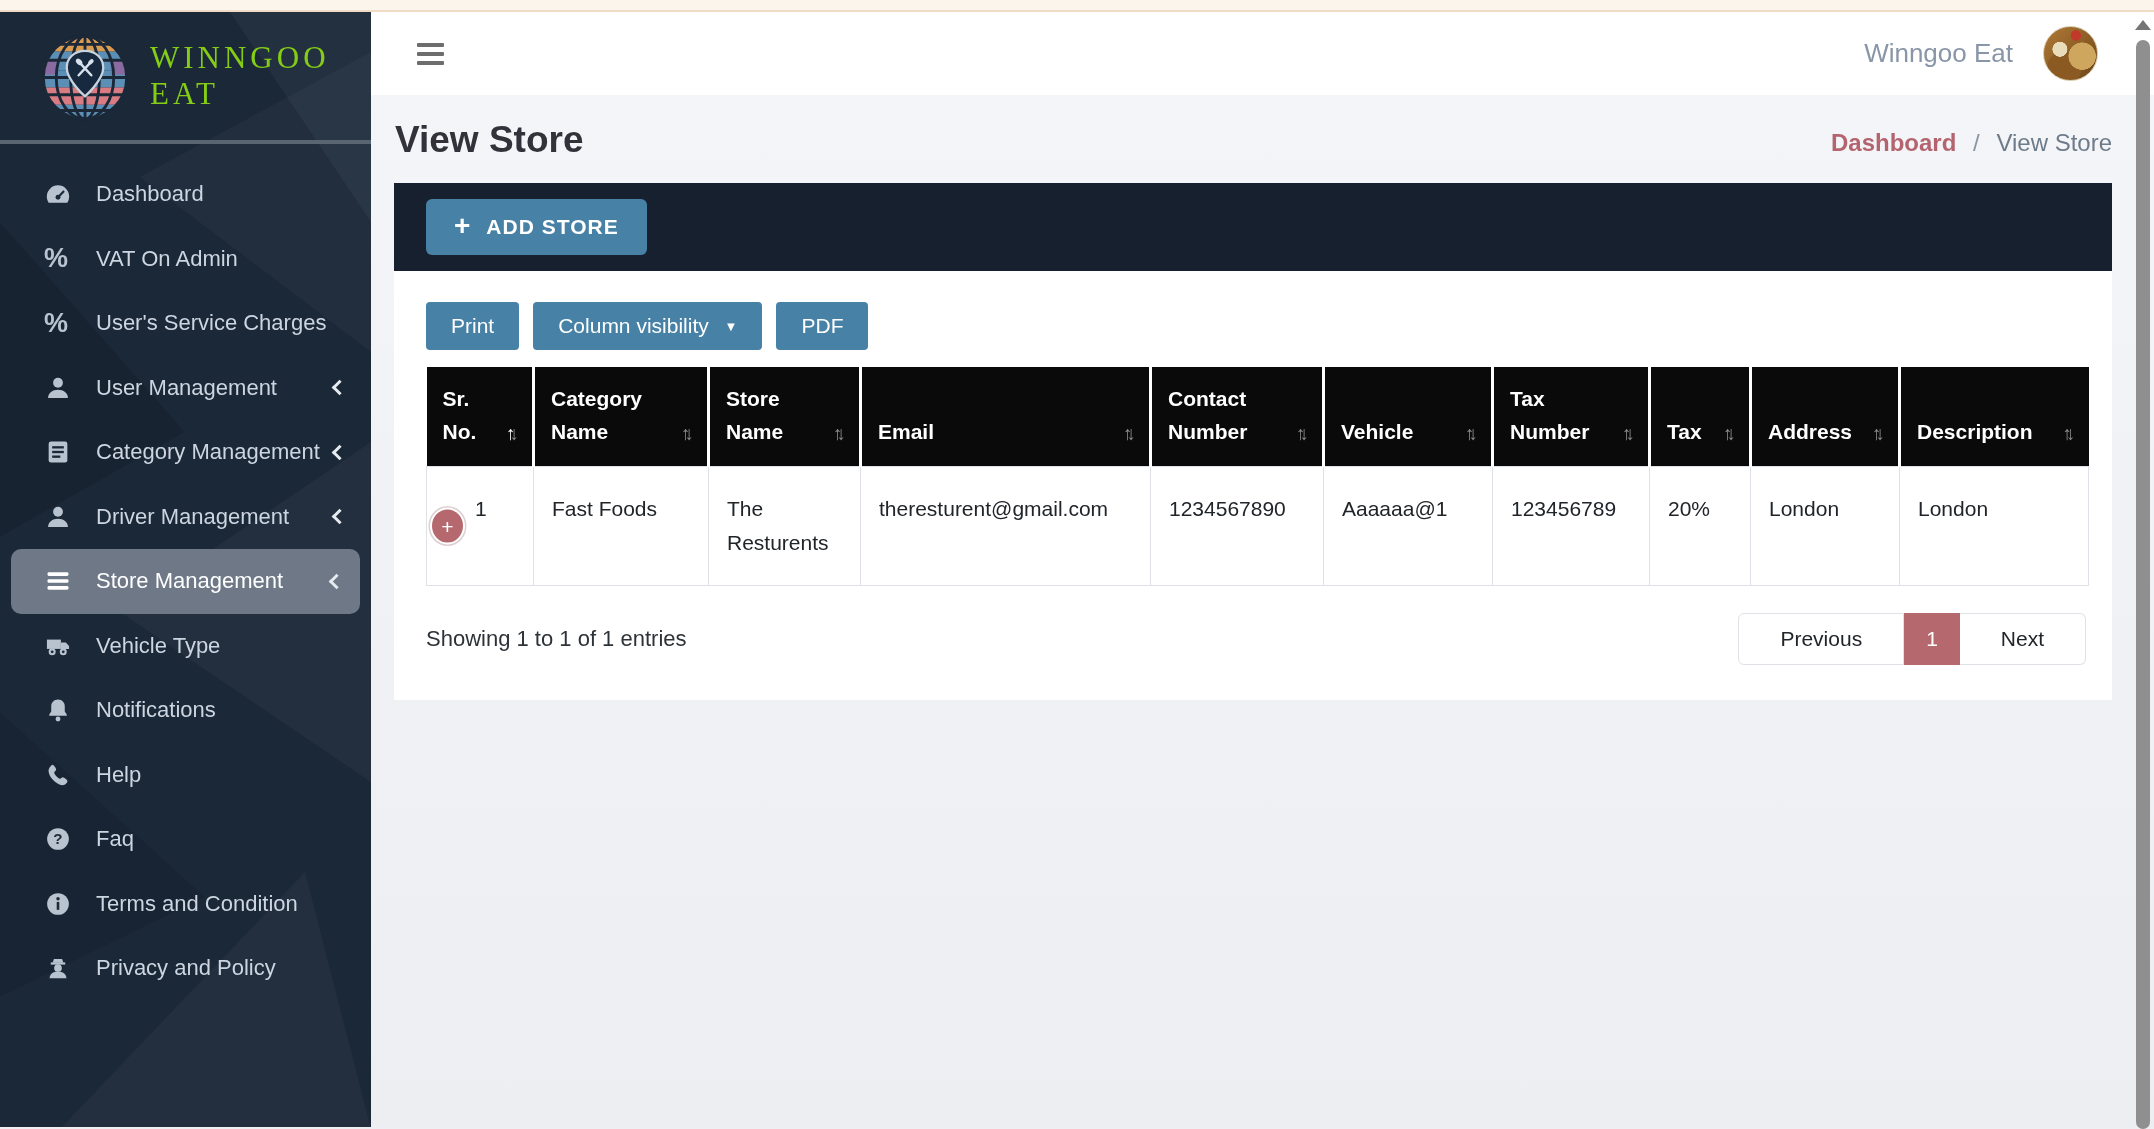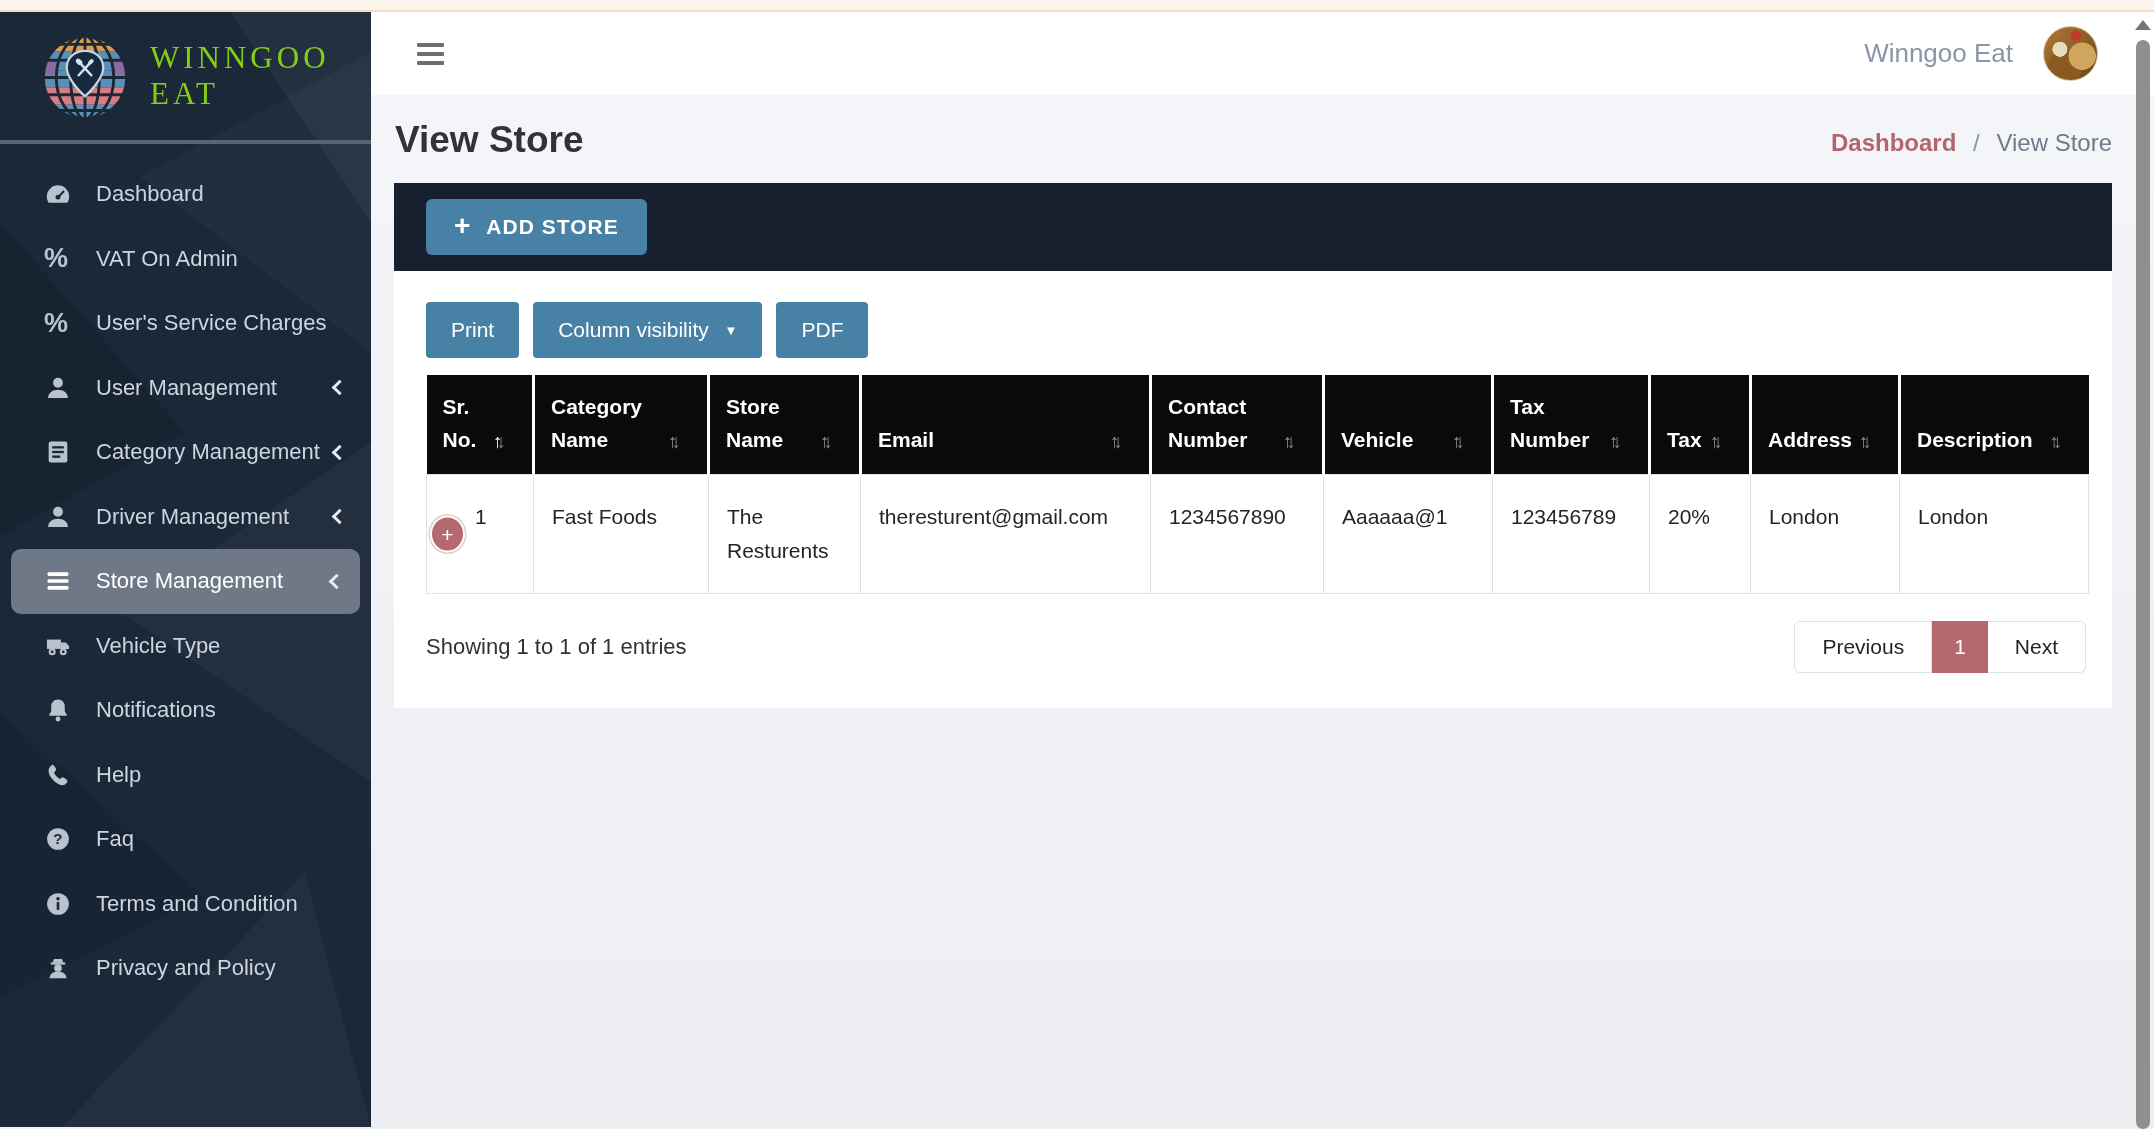--- a/index.html
+++ b/index.html
@@ -97,35 +97,35 @@
     height:56px; padding:0 28px; font-size:21px; font-weight:600; letter-spacing:1px;
     display:flex; align-items:center; gap:15px; cursor:pointer;
     font-family:"Liberation Sans", sans-serif;
   }
   .btn-add .plus { font-size:28px; font-weight:700; margin-top:-2px; }
 
   .card-body { background:#fff; padding:31px 26px 0 32px; }
   .controls { display:flex; align-items:center; }
   .btn-dt {
     background:#4781a5; color:#fff; border:none; border-radius:4px;
-    height:56px; padding:0 25px; font-size:21px; margin-right:14px; cursor:pointer;
+    height:48px; padding:0 25px; font-size:21px; margin-right:14px; cursor:pointer;
     font-family:"Liberation Sans", sans-serif;
   }
   .btn-dt .caret { font-size:13px; margin-left:10px; vertical-align:2px; }
   .search-wrap { margin-left:auto; display:flex; align-items:center; gap:14px; font-size:23px; color:#2b2f33; }
   .search-input {
     width:262px; height:45px; border:1px solid #ced4da; border-radius:6px;
     font-size:20px; padding:0 12px; outline:none;
   }
 
   
   table.store-table { border-collapse:collapse; table-layout:fixed; width:1660px; margin-top:17px; }
   .store-table thead th {
     background:#0a0a0a; color:#fff; font-size:21px; font-weight:700; text-align:left;
-    vertical-align:bottom; padding:16px 26px 18px 16px; border-left:3px solid #fff;
+    vertical-align:bottom; padding:16px 13px 18px 16px; border-left:3px solid #fff;
     cursor:pointer;
     margin-top:12px;
   }
   .store-table thead th:first-child { border-left:none; }
   .th-inner { display:flex; align-items:flex-end; justify-content:space-between; gap:4px; line-height:1.55; }
   .sort { white-space:nowrap; font-size:19px; font-weight:400; color:#8c8c8c; }
   .sort .dn { margin-left:-6px; }
   .sort .on { color:#fff; }
 
   .store-table tbody td {
@@ -138,21 +138,21 @@
     width:31px; height:33px; border-radius:50%; background:#b5696f; color:#fff;
     display:flex; align-items:center; justify-content:center; font-size:21px; line-height:1;
     box-shadow:0 0 0 2px #fff, 0 0 0 3.5px #ddd0d0; cursor:pointer;
   }
 
   .table-footer { display:flex; justify-content:space-between; align-items:center; padding:27px 0 35px; }
   .dt-info { font-size:22px; color:#2e3338; }
   .pagination { display:flex; }
   .page-btn {
     font-size:21px; color:#212529; background:#fff; border:1px solid #dee2e6;
-    padding:13px 27px; cursor:pointer; font-family:"Liberation Sans", sans-serif;
+    padding:13px 41px; cursor:pointer; font-family:"Liberation Sans", sans-serif;
   }
   .page-btn.prev { border-radius:6px 0 0 6px; }
   .page-btn.next { border-radius:0 6px 6px 0; border-left:none; }
   .page-btn.current { background:#b5696f; border-color:#b5696f; color:#fff; padding:13px 21px; cursor:default; }
 
   
   .scrollbar { position:fixed; top:12px; right:0; width:22px; height:1117px; z-index:50; }
   .sb-arrow {
     margin:8px auto 6px; width:0; height:0;
     border-left:8px solid transparent; border-right:8px solid transparent;

